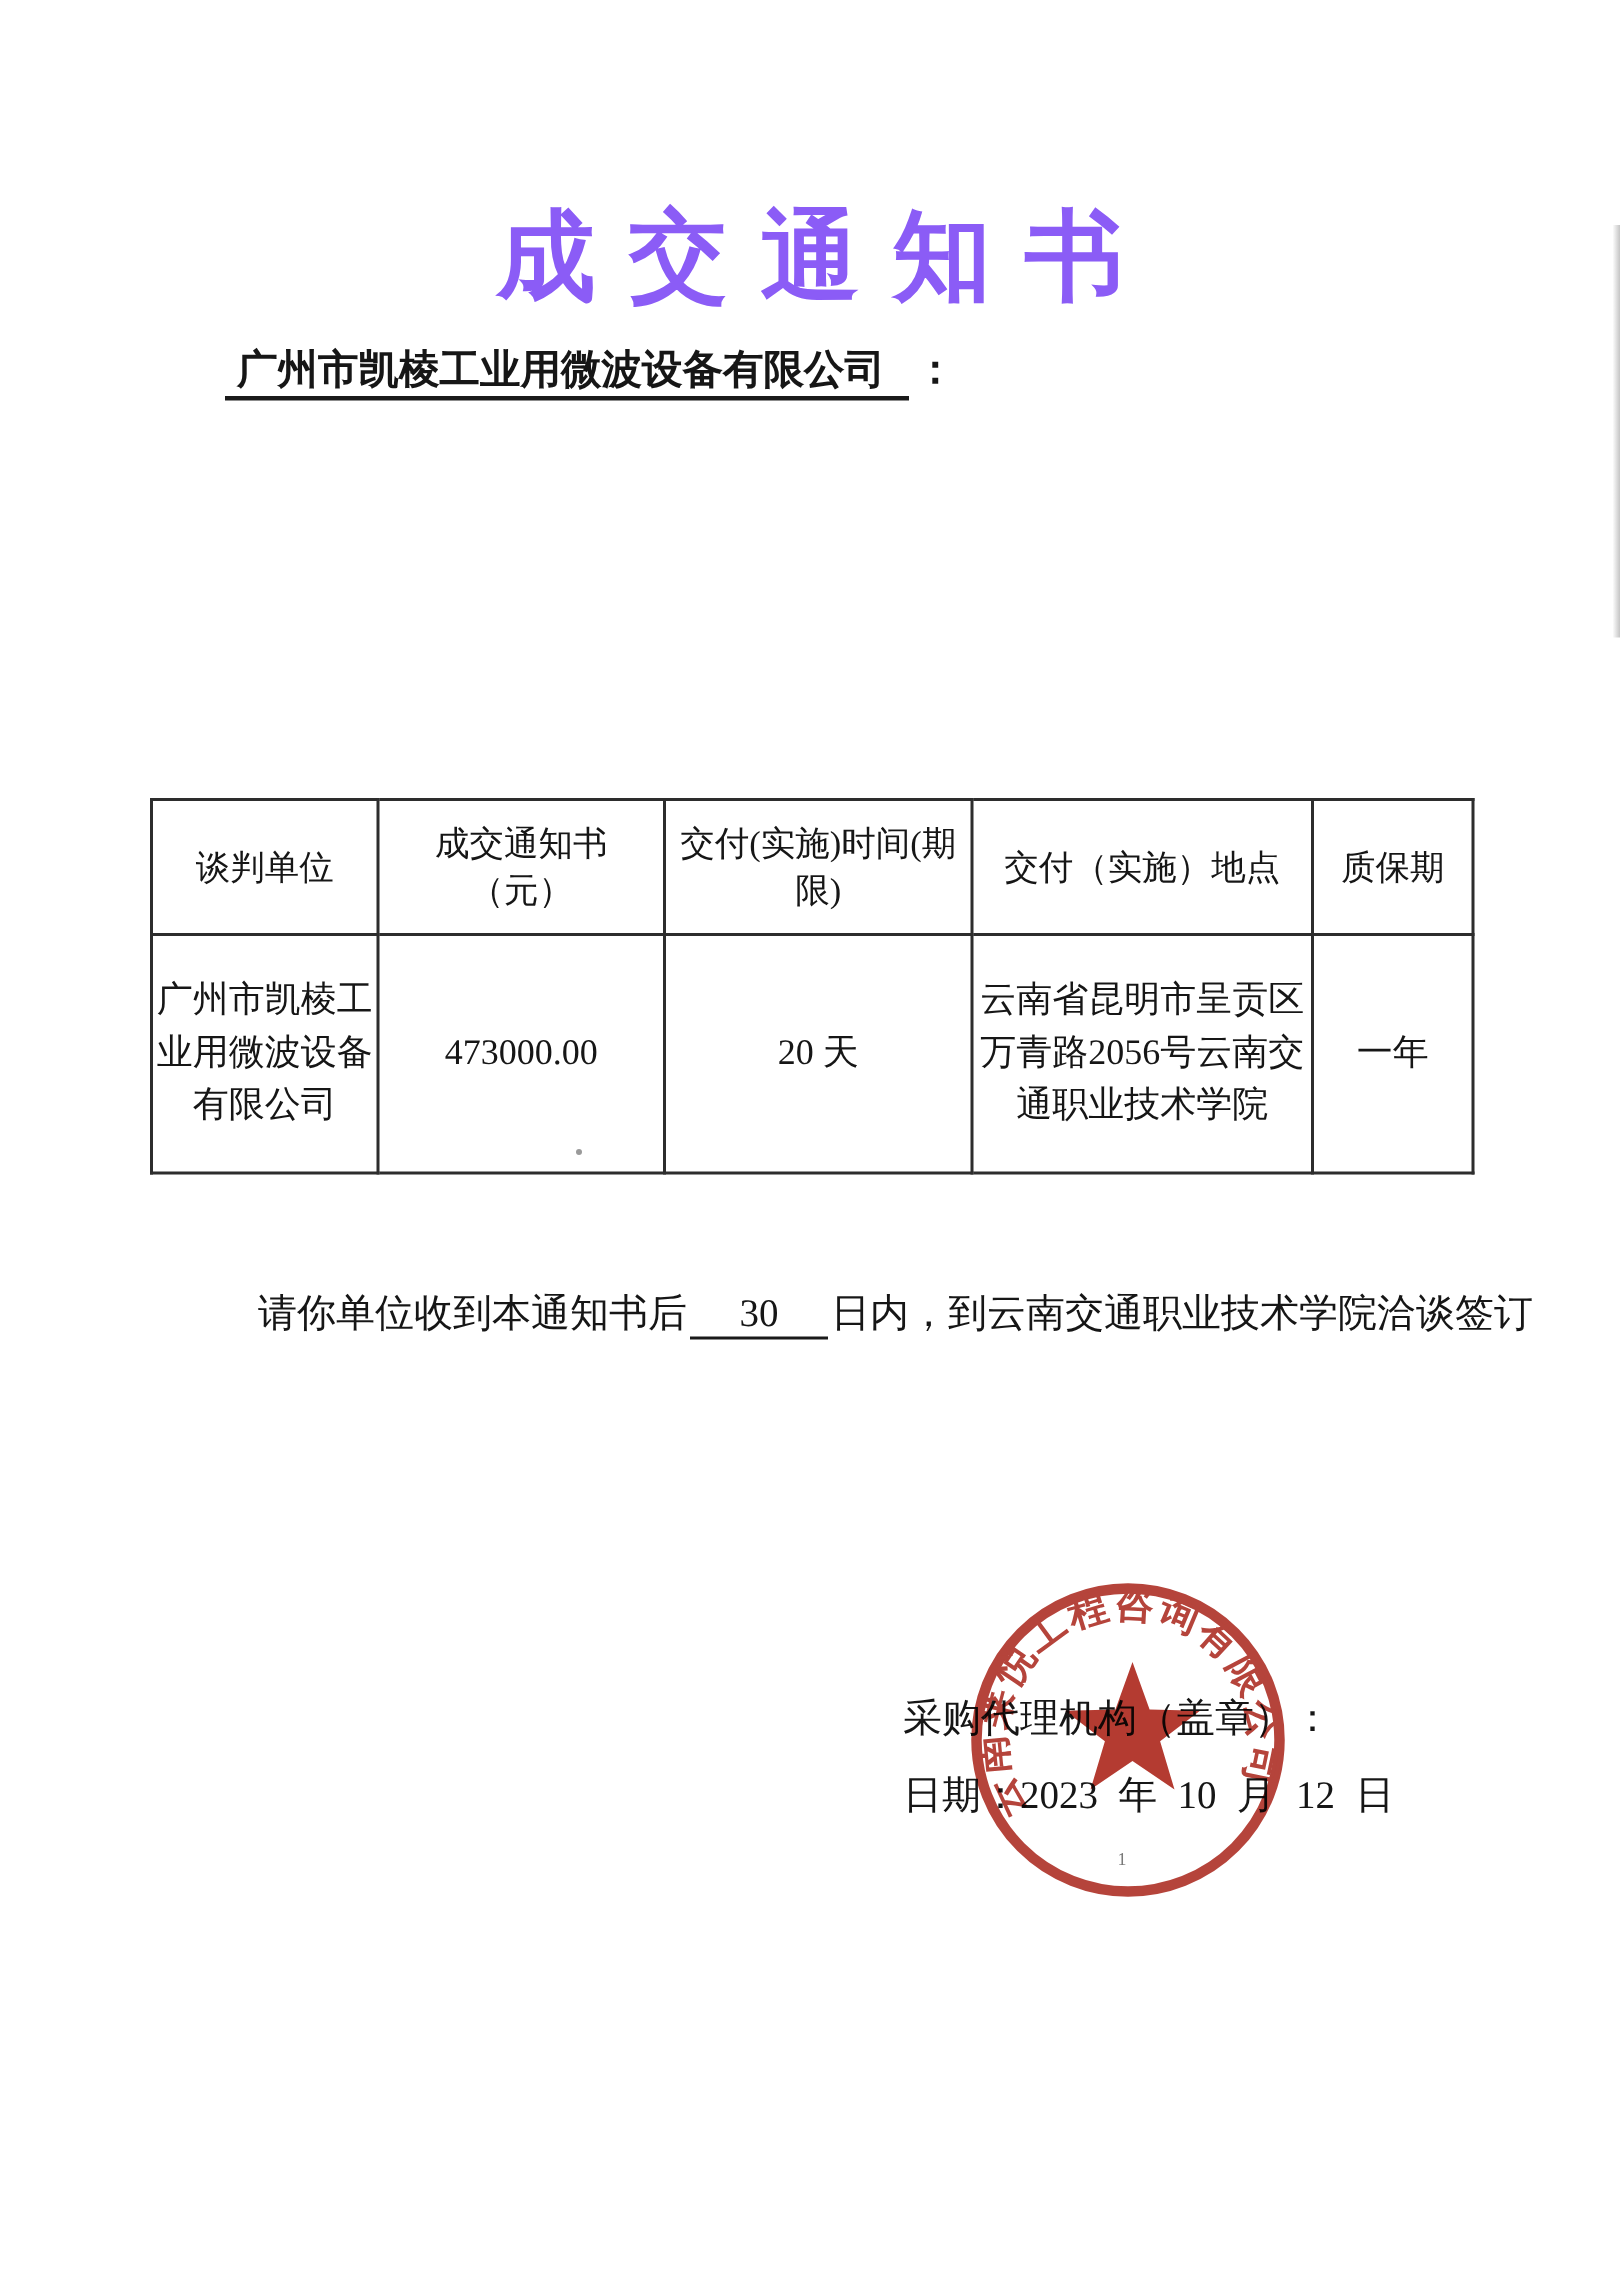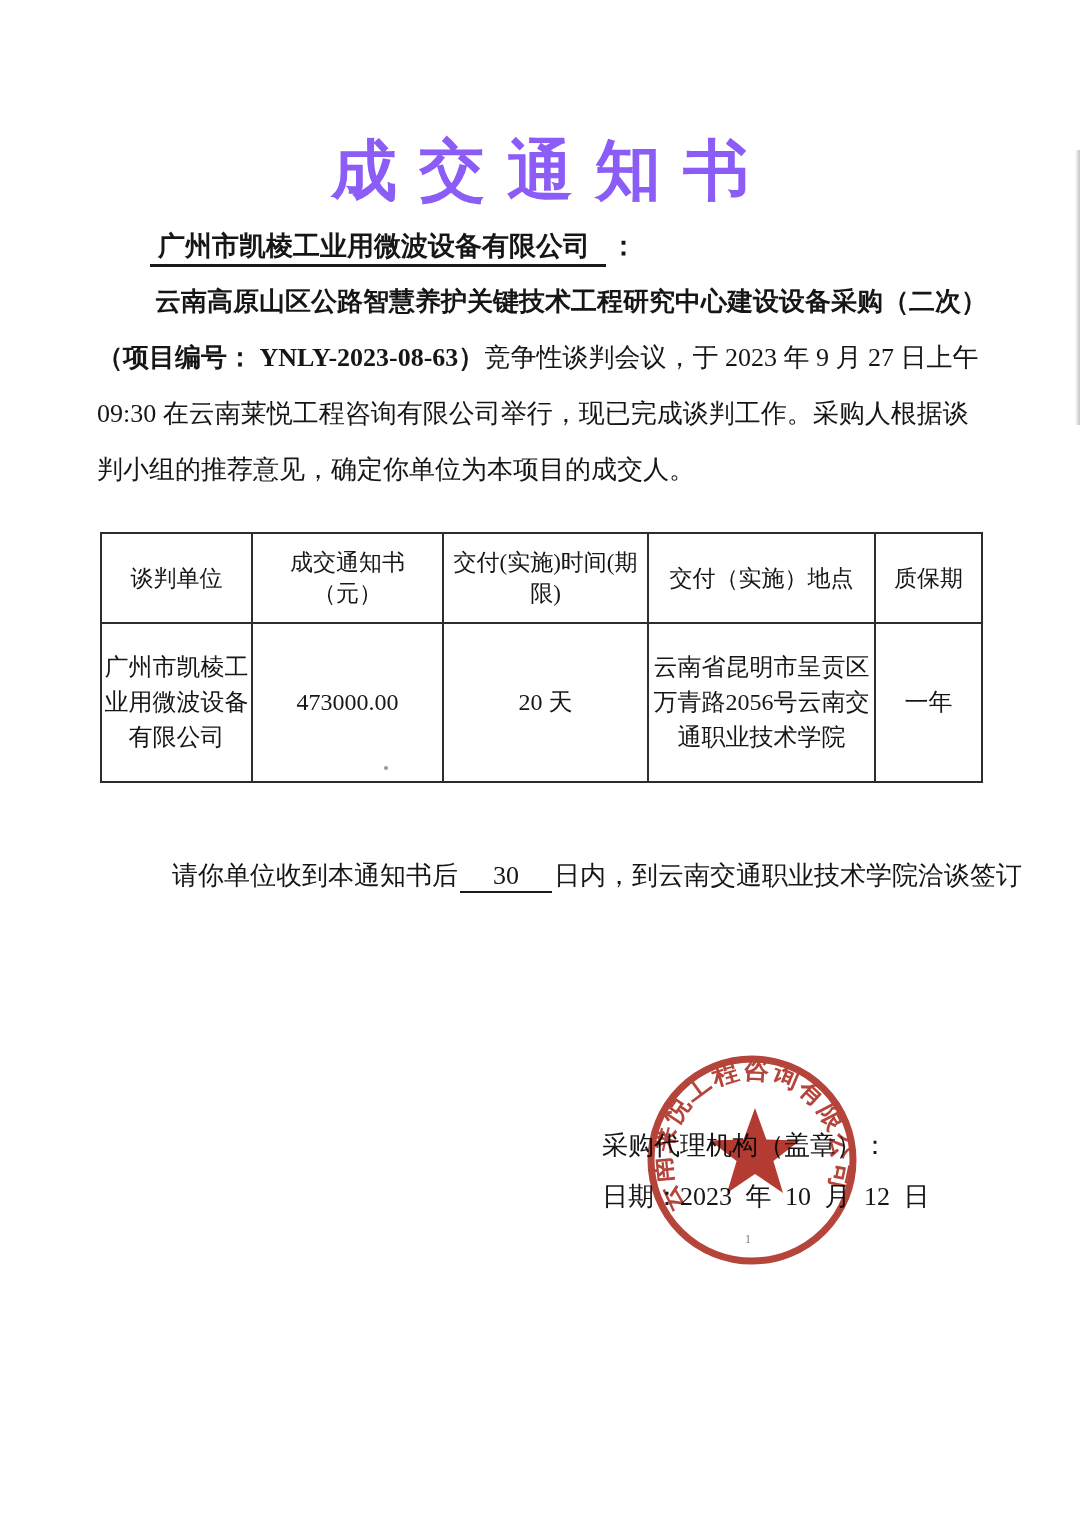--- a/index.html
+++ b/index.html
@@ -61,26 +61,20 @@
 <body>
 
 <div class="page">
 
   <div class="doc-title">成交通知书</div>
 
   <div class="addressee">
     <span class="name">广州市凯棱工业用微波设备有限公司</span><span class="colon">：</span>
   </div>
 
-  <div class="p1">
-    <div class="line indent b">云南高原山区公路智慧养护关键技术工程研究中心建设设备采购（二次）</div>
-    <div class="line"><span class="b">（项目编号： YNLY-2023-08-63）</span><span>竞争性谈判会议，于 2023 年 9 月 27 日上午</span></div>
-    <div class="line">09:30 在云南莱悦工程咨询有限公司举行，现已完成谈判工作。采购人根据谈</div>
-    <div class="line">判小组的推荐意见，确定你单位为本项目的成交人。</div>
-  </div>
 
   <table class="award">
     <colgroup>
       <col style="width:151px">
         <col style="width:191px">
         <col style="width:205px">
         <col style="width:227px">
         <col style="width:107px">
     </colgroup>
     <thead>

